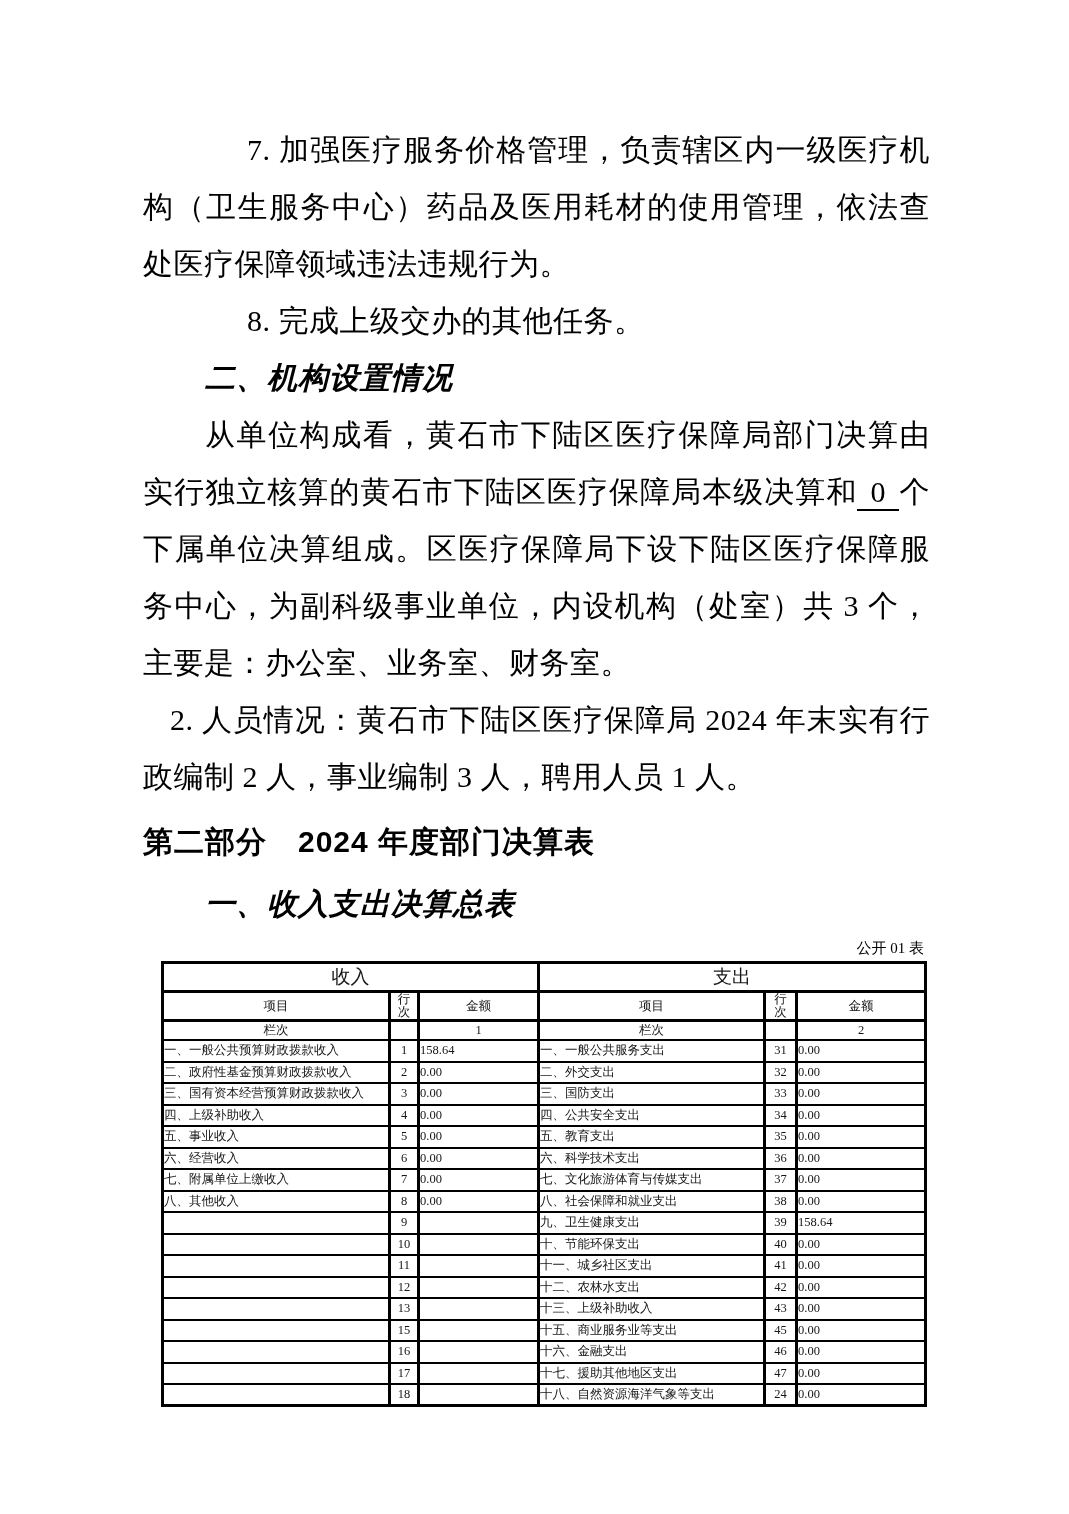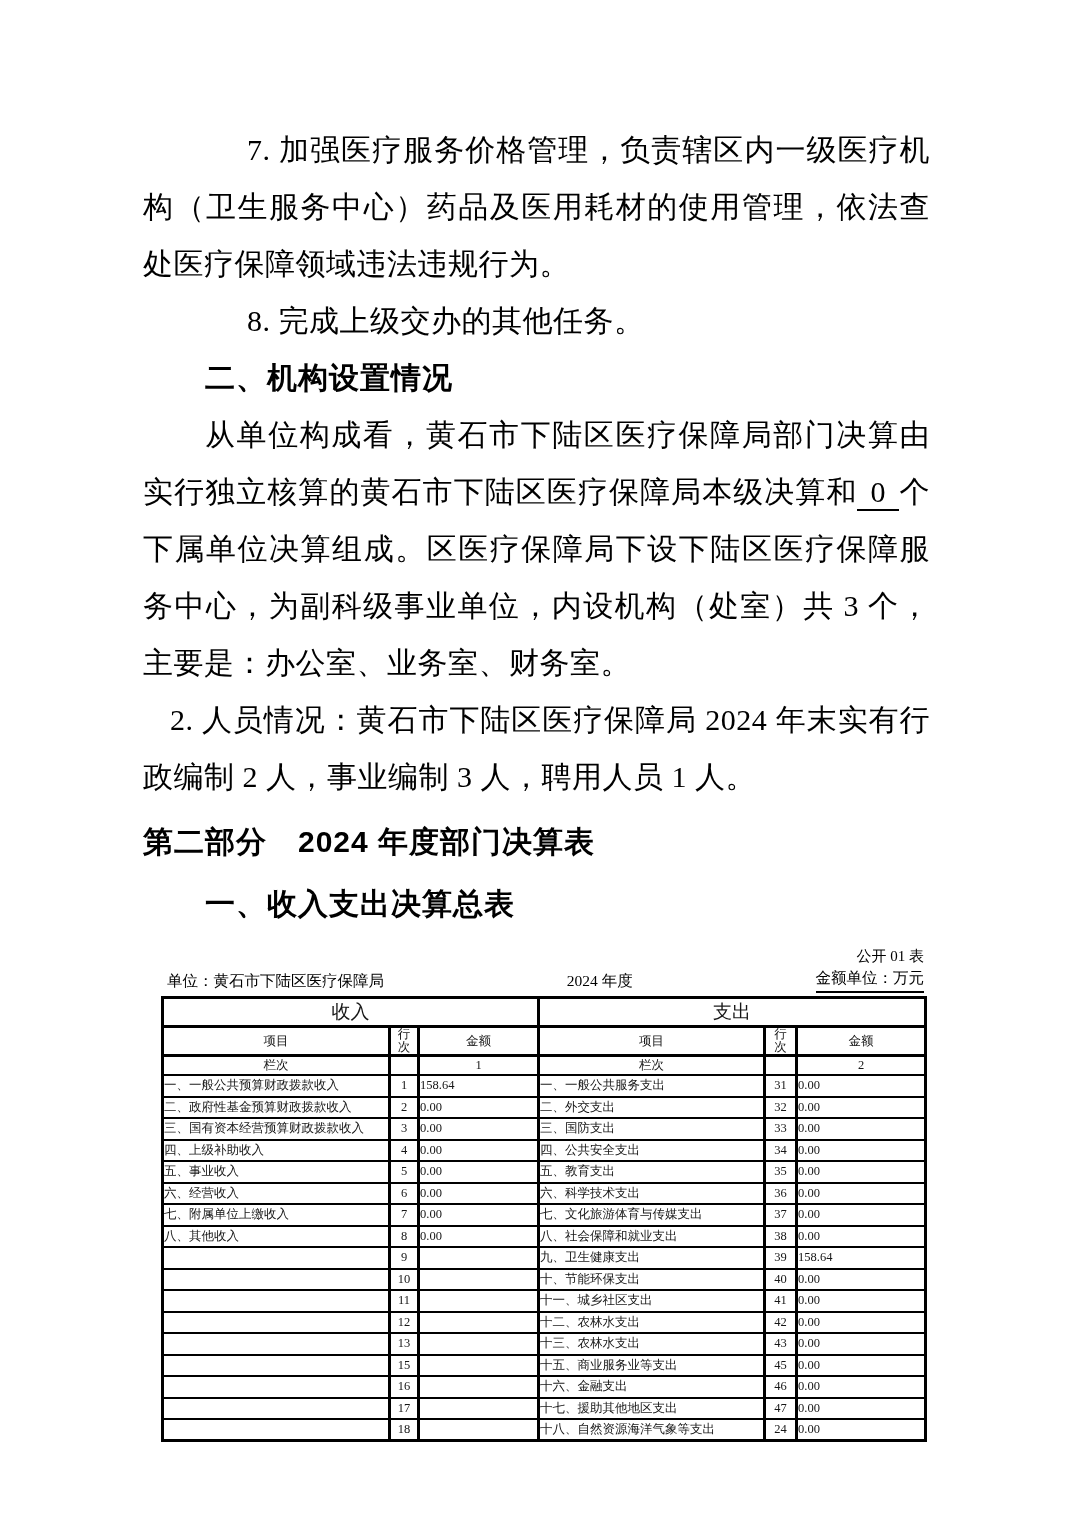--- a/index.html
+++ b/index.html
@@ -24,35 +24,35 @@
   .indent-std{text-indent:62px;}
   .indent-num{text-indent:27px;}
   .heading{
     font-family:"Liberation Sans","DejaVu Sans",sans-serif;
     font-weight:700;
     font-size:30px;
     line-height:57px;
     margin:0;
     letter-spacing:1px;
   }
-  .heading-indent{text-indent:62px;}
+  .heading-indent{text-indent:62px;font-style:italic;}
   .part2-title{margin-top:8px;}
   .table-heading{margin-top:5px;}
   .blank-num{
     border-bottom:2px solid #000;
     padding:0 13px;
     text-indent:0;
     display:inline-block;
     line-height:34px;
   }
   .public-label{
     width:763px;margin-left:18px;
     font-size:15px;line-height:20px;
     text-align:right;
-    margin-top:14px;
+    margin-top:6px;
   }
   .unit-line{
     width:763px;margin-left:18px;
     box-sizing:border-box;
     padding-left:6px;
     display:flex;justify-content:space-between;align-items:flex-end;
     font-size:15.5px;line-height:24px;
   }
   .amount-unit{border-bottom:2px solid #000;padding-bottom:1px;}
   table.fin{
@@ -99,25 +99,20 @@
   <p class="body-text indent-std"><span>从单位构成看，黄石市下陆区医疗保障局部门决算由实行独立核算的黄石市下陆区医疗保障局本级决算和</span><span class="blank-num">0</span><span>个下属单位决算组成。区医疗保障局下设下陆区医疗保障服务中心，为副科级事业单位，内设机构（处室）共 3 个，主要是：办公室、业务室、财务室。</span></p>
 
   <p class="body-text indent-num">2. 人员情况：黄石市下陆区医疗保障局 2024 年末实有行政编制 2 人，事业编制 3 人，聘用人员 1 人。</p>
 
   <h3 class="heading part2-title">第二部分　2024 年度部门决算表</h3>
 
   <h3 class="heading heading-indent table-heading">一、收入支出决算总表</h3>
 
   <div class="public-label">公开 01 表</div>
 
-  <div class="unit-line">
-    <span>单位：黄石市下陆区医疗保障局</span>
-    <span>2024 年度</span>
-    <span class="amount-unit">金额单位：万元</span>
-  </div>
 
   <table class="fin">
     <colgroup>
       <col style="width:227px">
         <col style="width:29px">
         <col style="width:120px">
       <col style="width:226px">
         <col style="width:32px">
         <col style="width:129px">
     </colgroup>
@@ -243,21 +238,21 @@
       <td class="rownum rowno-col">12</td>
       <td class="amt"></td>
       <td class="item mid-sep">十二、农林水支出</td>
       <td class="rownum rowno-col">42</td>
       <td class="amt">0.00</td>
     </tr>
         <tr>
       <td class="item"></td>
       <td class="rownum rowno-col">13</td>
       <td class="amt"></td>
-      <td class="item mid-sep">十三、农林水支出</td>
+      <td class="item mid-sep">十三、上级补助收入</td>
       <td class="rownum rowno-col">43</td>
       <td class="amt">0.00</td>
     </tr>
         <tr>
       <td class="item"></td>
       <td class="rownum rowno-col">15</td>
       <td class="amt"></td>
       <td class="item mid-sep">十五、商业服务业等支出</td>
       <td class="rownum rowno-col">45</td>
       <td class="amt">0.00</td>

